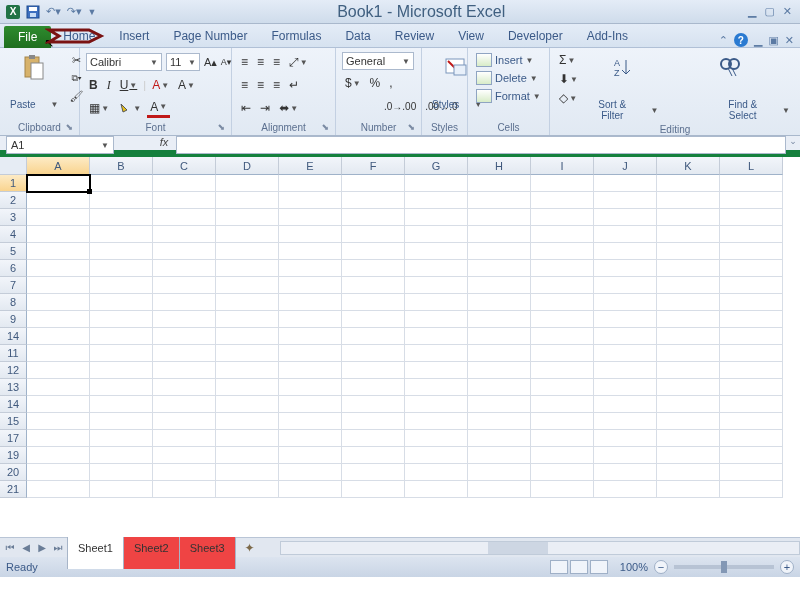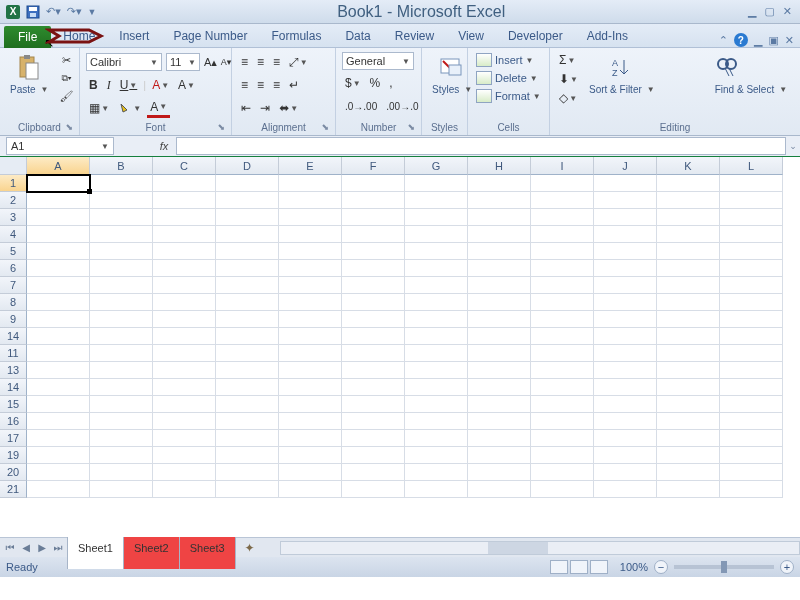--- a/index.html
+++ b/index.html
@@ -24,39 +24,39 @@
 .tabs-right { margin-left:auto; display:flex; align-items:center; gap:6px; padding:0 6px; color:#5b7aa3;}
 .help-icon { width:14px; height:14px; background:#2a7ad1; color:#fff; border-radius:50%; display:flex; align-items:center; justify-content:center; font-size:10px; font-weight:bold;}
 
 
 .ribbon { background: linear-gradient(#eef3fa, #e1e9f3); height: 88px; display:flex; border-bottom:1px solid #a9b8cc;}
 .group { border-right:1px solid #c3d0e2; display:flex; flex-direction:column; padding: 2px 6px 0 6px; }
 .group-body { flex:1; display:flex; align-items:flex-start; gap:4px; padding-top:2px;}
 .group-label { height:16px; text-align:center; font-size:10px; color:#5b6f8f; position:relative; display:flex; align-items:center; justify-content:center;}
 .group-label .launcher { position:absolute; right:0; font-size:9px; color:#7a8aa3;}
 .big-btn { display:flex; flex-direction:column; align-items:center; gap:2px; padding:2px 4px; cursor:pointer;}
-.big-btn .lbl { font-size:10px; color:#3b5a88; display:flex; align-items:center; gap:5px;}
+.big-btn .lbl { font-size:10px; color:#3b5a88; display:flex; align-items:center; gap:15px;margin-top:15px;}
 .icon-box { width:28px; height:28px; display:flex; align-items:center; justify-content:center;}
 .mini-col { display:flex; flex-direction:column; gap:2px; }
 .mini-btn { width:20px; height:16px; display:flex; align-items:center; justify-content:center; cursor:pointer; font-size:11px;}
 .font-row { display:flex; gap:4px; align-items:center; height:20px;}
 .font-name { border:1px solid #abb9cd; background:#fff; width:76px; height:18px; font-size:11px; padding:0 3px; display:flex; align-items:center; justify-content:space-between; color:#333;}
 .font-size { border:1px solid #abb9cd; background:#fff; width:34px; height:18px; font-size:11px; padding:0 3px; display:flex; align-items:center; justify-content:space-between;}
 .drop { font-size:8px; color:#555; }
 .btn-row { display:flex; gap:3px; align-items:center; height:20px;}
 .tbtn { padding:1px 3px; cursor:pointer; font-size:12px; color:#333; display:flex; align-items:center; gap:1px;}
 .tbtn.bold { font-weight:bold; }
 .tbtn.italic { font-style:italic; font-family: "Times New Roman", serif;}
 .tbtn.underline { text-decoration: underline; }
 .num-fmt { border:1px solid #abb9cd; background:#fff; width:72px; height:18px; padding:0 3px; display:flex; align-items:center; justify-content:space-between; font-size:11px;}
 .cell-btn { display:flex; align-items:center; gap:3px; padding:1px 2px; cursor:pointer; font-size:11px; color:#3b5a88;}
 .cell-btn .ic { width:16px; height:14px; border:1px solid #8fa4c2; background:linear-gradient(#fff,#d8ecc8);}
 
 
-.fbar { height:21px; background:#e9eef6; display:flex; align-items:center; border-bottom:1px solid #15803d;}
+.fbar { height:21px; background:#e9eef6; display:flex; border-bottom:7px solid #15803d;}
 .namebox { width:108px; border:1px solid #abb9cd; background:#fff; margin-left:6px; height:18px; display:flex; align-items:center; padding:0 4px; font-size:11px; justify-content:space-between;}
 .fx { width:20px; text-align:center; font-style:italic; color:#444; font-size:11px; margin-left:40px;}
 .formula-input { flex:1; border:1px solid #abb9cd; background:#fff; height:18px; margin-left:2px;}
 .fbar-expand { width:14px; color:#7a8aa3; text-align:center; font-size:9px;}
 
 
 .grid-area { position:relative; height: 380px; overflow:hidden; background:#fff;}
 .col-headers { display:flex; height:18px;}
 .corner { width:27px; height:18px; background:#e6ecf4; border-right:1px solid #c4ccd8; border-bottom:1px solid #c4ccd8;}
 .col-h { width:63px; height:18px; background:linear-gradient(#f2f5fa,#e3e9f1); border-right:1px solid #c4ccd8; border-bottom:1px solid #9fb2c9; text-align:center; font-size:11px; color:#40597d; line-height:18px; cursor:pointer;}
@@ -257,21 +257,21 @@
         </div>
       <div class="btn-row">
         <span class="tbtn">
             <span>$</span>
             <span class="drop">▼</span>
           </span>
         <span class="tbtn">%</span>
         <span class="tbtn">,</span>
       </div>
       <div class="btn-row">
-        <span class="tbtn" style="font-size:10px;">.0→.00</span>
+        <span class="tbtn" style="font-size:10px;margin-left:39px;">.0→.00</span>
         <span class="tbtn" style="font-size:10px;">.00→.0</span>
       </div>
     </div>
     <div class="group-label">
         <span>Number</span>
         <span class="launcher">⬊</span>
       </div>
   </div>
 
   <div class="group" style="width:46px;">
@@ -549,20 +549,35 @@
         <div class="cell"></div>
         <div class="cell"></div>
         <div class="cell"></div>
         <div class="cell"></div>
         <div class="cell"></div>
         <div class="cell"></div>
         <div class="cell"></div>
         <div class="cell"></div>
       </div>
       <div class="row">
+        <div class="row-h">12</div>
+        <div class="cell"></div>
+        <div class="cell"></div>
+        <div class="cell"></div>
+        <div class="cell"></div>
+        <div class="cell"></div>
+        <div class="cell"></div>
+        <div class="cell"></div>
+        <div class="cell"></div>
+        <div class="cell"></div>
+        <div class="cell"></div>
+        <div class="cell"></div>
+        <div class="cell"></div>
+      </div>
+      <div class="row">
         <div class="row-h">13</div>
         <div class="cell"></div>
         <div class="cell"></div>
         <div class="cell"></div>
         <div class="cell"></div>
         <div class="cell"></div>
         <div class="cell"></div>
         <div class="cell"></div>
         <div class="cell"></div>
         <div class="cell"></div>
@@ -580,35 +595,20 @@
         <div class="cell"></div>
         <div class="cell"></div>
         <div class="cell"></div>
         <div class="cell"></div>
         <div class="cell"></div>
         <div class="cell"></div>
         <div class="cell"></div>
       </div>
       <div class="row">
         <div class="row-h">15</div>
-        <div class="cell"></div>
-        <div class="cell"></div>
-        <div class="cell"></div>
-        <div class="cell"></div>
-        <div class="cell"></div>
-        <div class="cell"></div>
-        <div class="cell"></div>
-        <div class="cell"></div>
-        <div class="cell"></div>
-        <div class="cell"></div>
-        <div class="cell"></div>
-        <div class="cell"></div>
-      </div>
-      <div class="row">
-        <div class="row-h">16</div>
         <div class="cell"></div>
         <div class="cell"></div>
         <div class="cell"></div>
         <div class="cell"></div>
         <div class="cell"></div>
         <div class="cell"></div>
         <div class="cell"></div>
         <div class="cell"></div>
         <div class="cell"></div>
         <div class="cell"></div>

